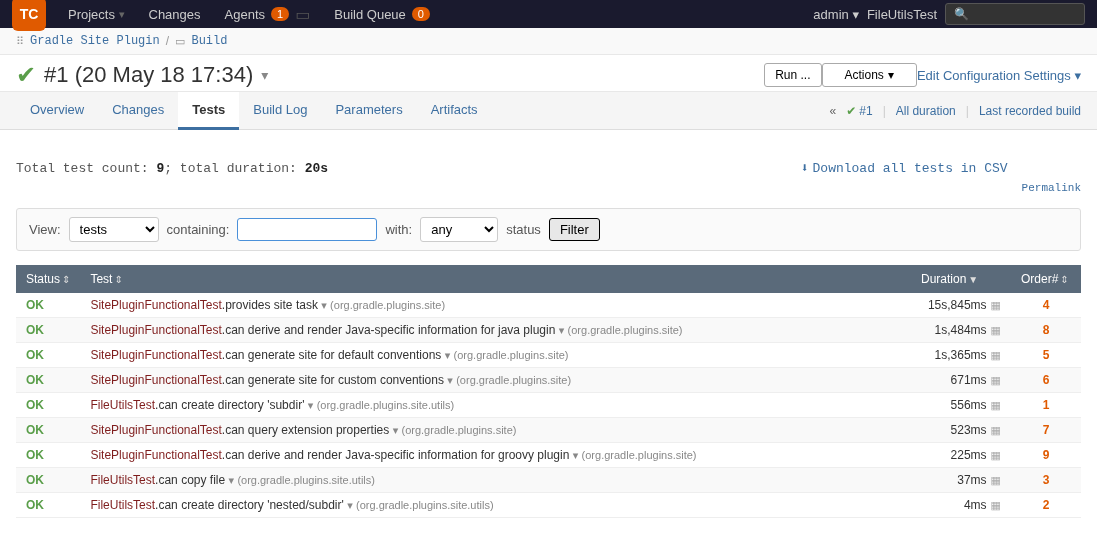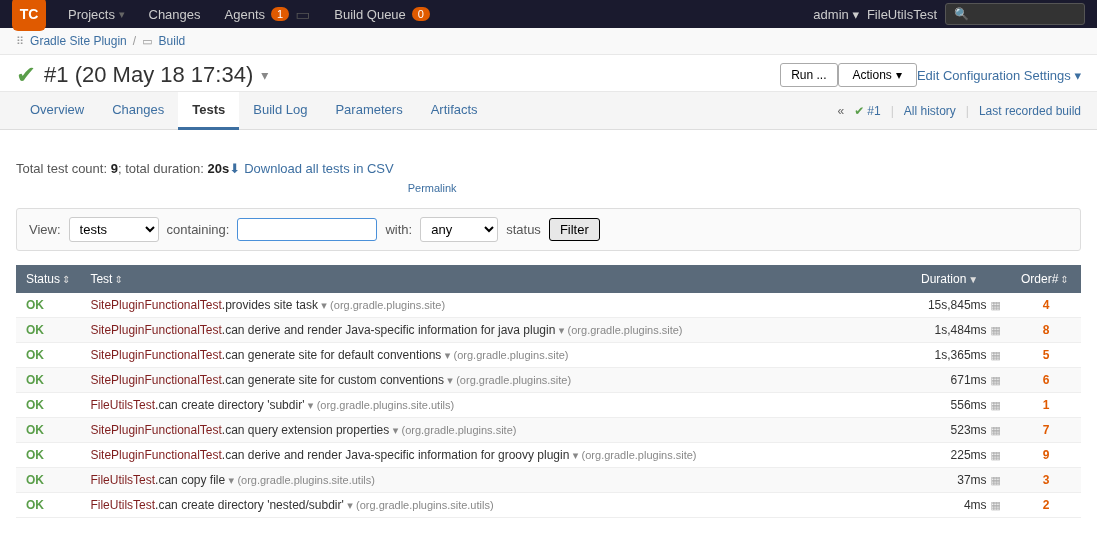--- a/index.html
+++ b/index.html
@@ -31,21 +31,21 @@
       background: #333; border: 1px solid #555; border-radius: 3px;
       padding: 3px 8px; color: #ccc; font-size: 12px; width: 140px; display: flex; align-items: center; gap: 4px;
     }
 
     
     .breadcrumb-bar {
       display: flex; align-items: center; padding: 6px 16px;
       border-bottom: 1px solid #e8e8e8; gap: 6px; background: #f9f9f9;
     }
     .breadcrumb-icon { font-size: 11px; color: #999; }
-    .breadcrumb-link { color: #3d6fa1; font-size: 12px; cursor: pointer; }
+    .breadcrumb-link { color: #3d6fa1; font-size: 12px; cursor: pointer; font-family: Liberation Mono, monospace; }
     .breadcrumb-sep { color: #999; font-size: 12px; }
 
     
     .build-header {
       display: flex; align-items: center; justify-content: space-between;
       padding: 6px 16px 2px; border-bottom: 1px solid #e8e8e8;
     }
     .build-title-left { display: flex; align-items: center; gap: 8px; }
     .build-title {
       font-size: 22px; font-weight: normal; color: #333; display: flex; align-items: center; gap: 8px;
@@ -53,21 +53,21 @@
     .build-title .green-check {
       color: #5a9e4a; font-size: 24px;
     }
     .build-title-right { display: flex; align-items: center; gap: 0; }
     .run-btn {
       background: #fff; border: 1px solid #aaa; border-radius: 3px;
       padding: 4px 10px; font-size: 12px; cursor: pointer; display: flex; align-items: center; gap: 4px;
     }
     .actions-btn {
       background: #fff; border: 1px solid #aaa; border-radius: 3px;
-      padding: 4px 14px; font-size: 12px; cursor: pointer; display: flex; align-items: flex-start; gap: 4px;
+      padding: 4px 22px; font-size: 12px; cursor: pointer; display: flex; align-items: flex-start; gap: 4px;
     }
     .edit-config-link { color: #3d6fa1; font-size: 13px; cursor: pointer; }
 
     
     .tabs-bar {
       display: flex; align-items: center; padding: 0 16px;
       border-bottom: 1px solid #ddd; justify-content: space-between;
       background: #f5f5f5;
     }
     .tabs-left { display: flex; align-items: center; }
@@ -86,21 +86,21 @@
     .tabs-right .build-num { color: #3d6fa1; display: flex; align-items: center; gap: 3px; }
     .tabs-right .green-dot { color: #5a9e4a; }
     .tabs-right .separator { color: #ccc; }
     .tabs-right a { color: #3d6fa1; cursor: pointer; }
 
     
     .content-area { padding: 12px 16px; }
 
     
     .stats-bar {
-      display: flex; align-items: center; margin-bottom: 14px;
+      display: flex; align-items: center; justify-content: space-between; margin-bottom: 14px; font-family: Liberation Mono, monospace;
     }
     .stats-text { font-size: 13px; color: #555; }
     .stats-text strong { color: #222; }
     .stats-actions { display: flex; align-items: center; gap: 14px; }
     .download-link {
       color: #3d6fa1; font-size: 13px; cursor: pointer; display: flex; align-items: center; gap: 4px;
     }
     .permalink { color: #3d6fa1; font-size: 11px; cursor: pointer; margin-top: 40px; }
 
     
@@ -224,21 +224,21 @@
       <div class="tab">Parameters</div>
       <div class="tab">Artifacts</div>
     </div>
   <div class="tabs-right">
     <span class="nav-arrows">«</span>
     <span class="build-num">
       <span class="green-dot">✔</span>
       <span>#1</span>
     </span>
     <span class="separator">|</span>
-    <a>All history</a>
+    <a>All duration</a>
     <span class="separator">|</span>
     <a>Last recorded build</a>
   </div>
 </div>
 
 <div class="content-area">
 
   <div class="stats-bar">
     <div class="stats-text">
       <span>Total test count: </span><strong>9</strong><span>; total duration: </span><strong>20s</strong>

